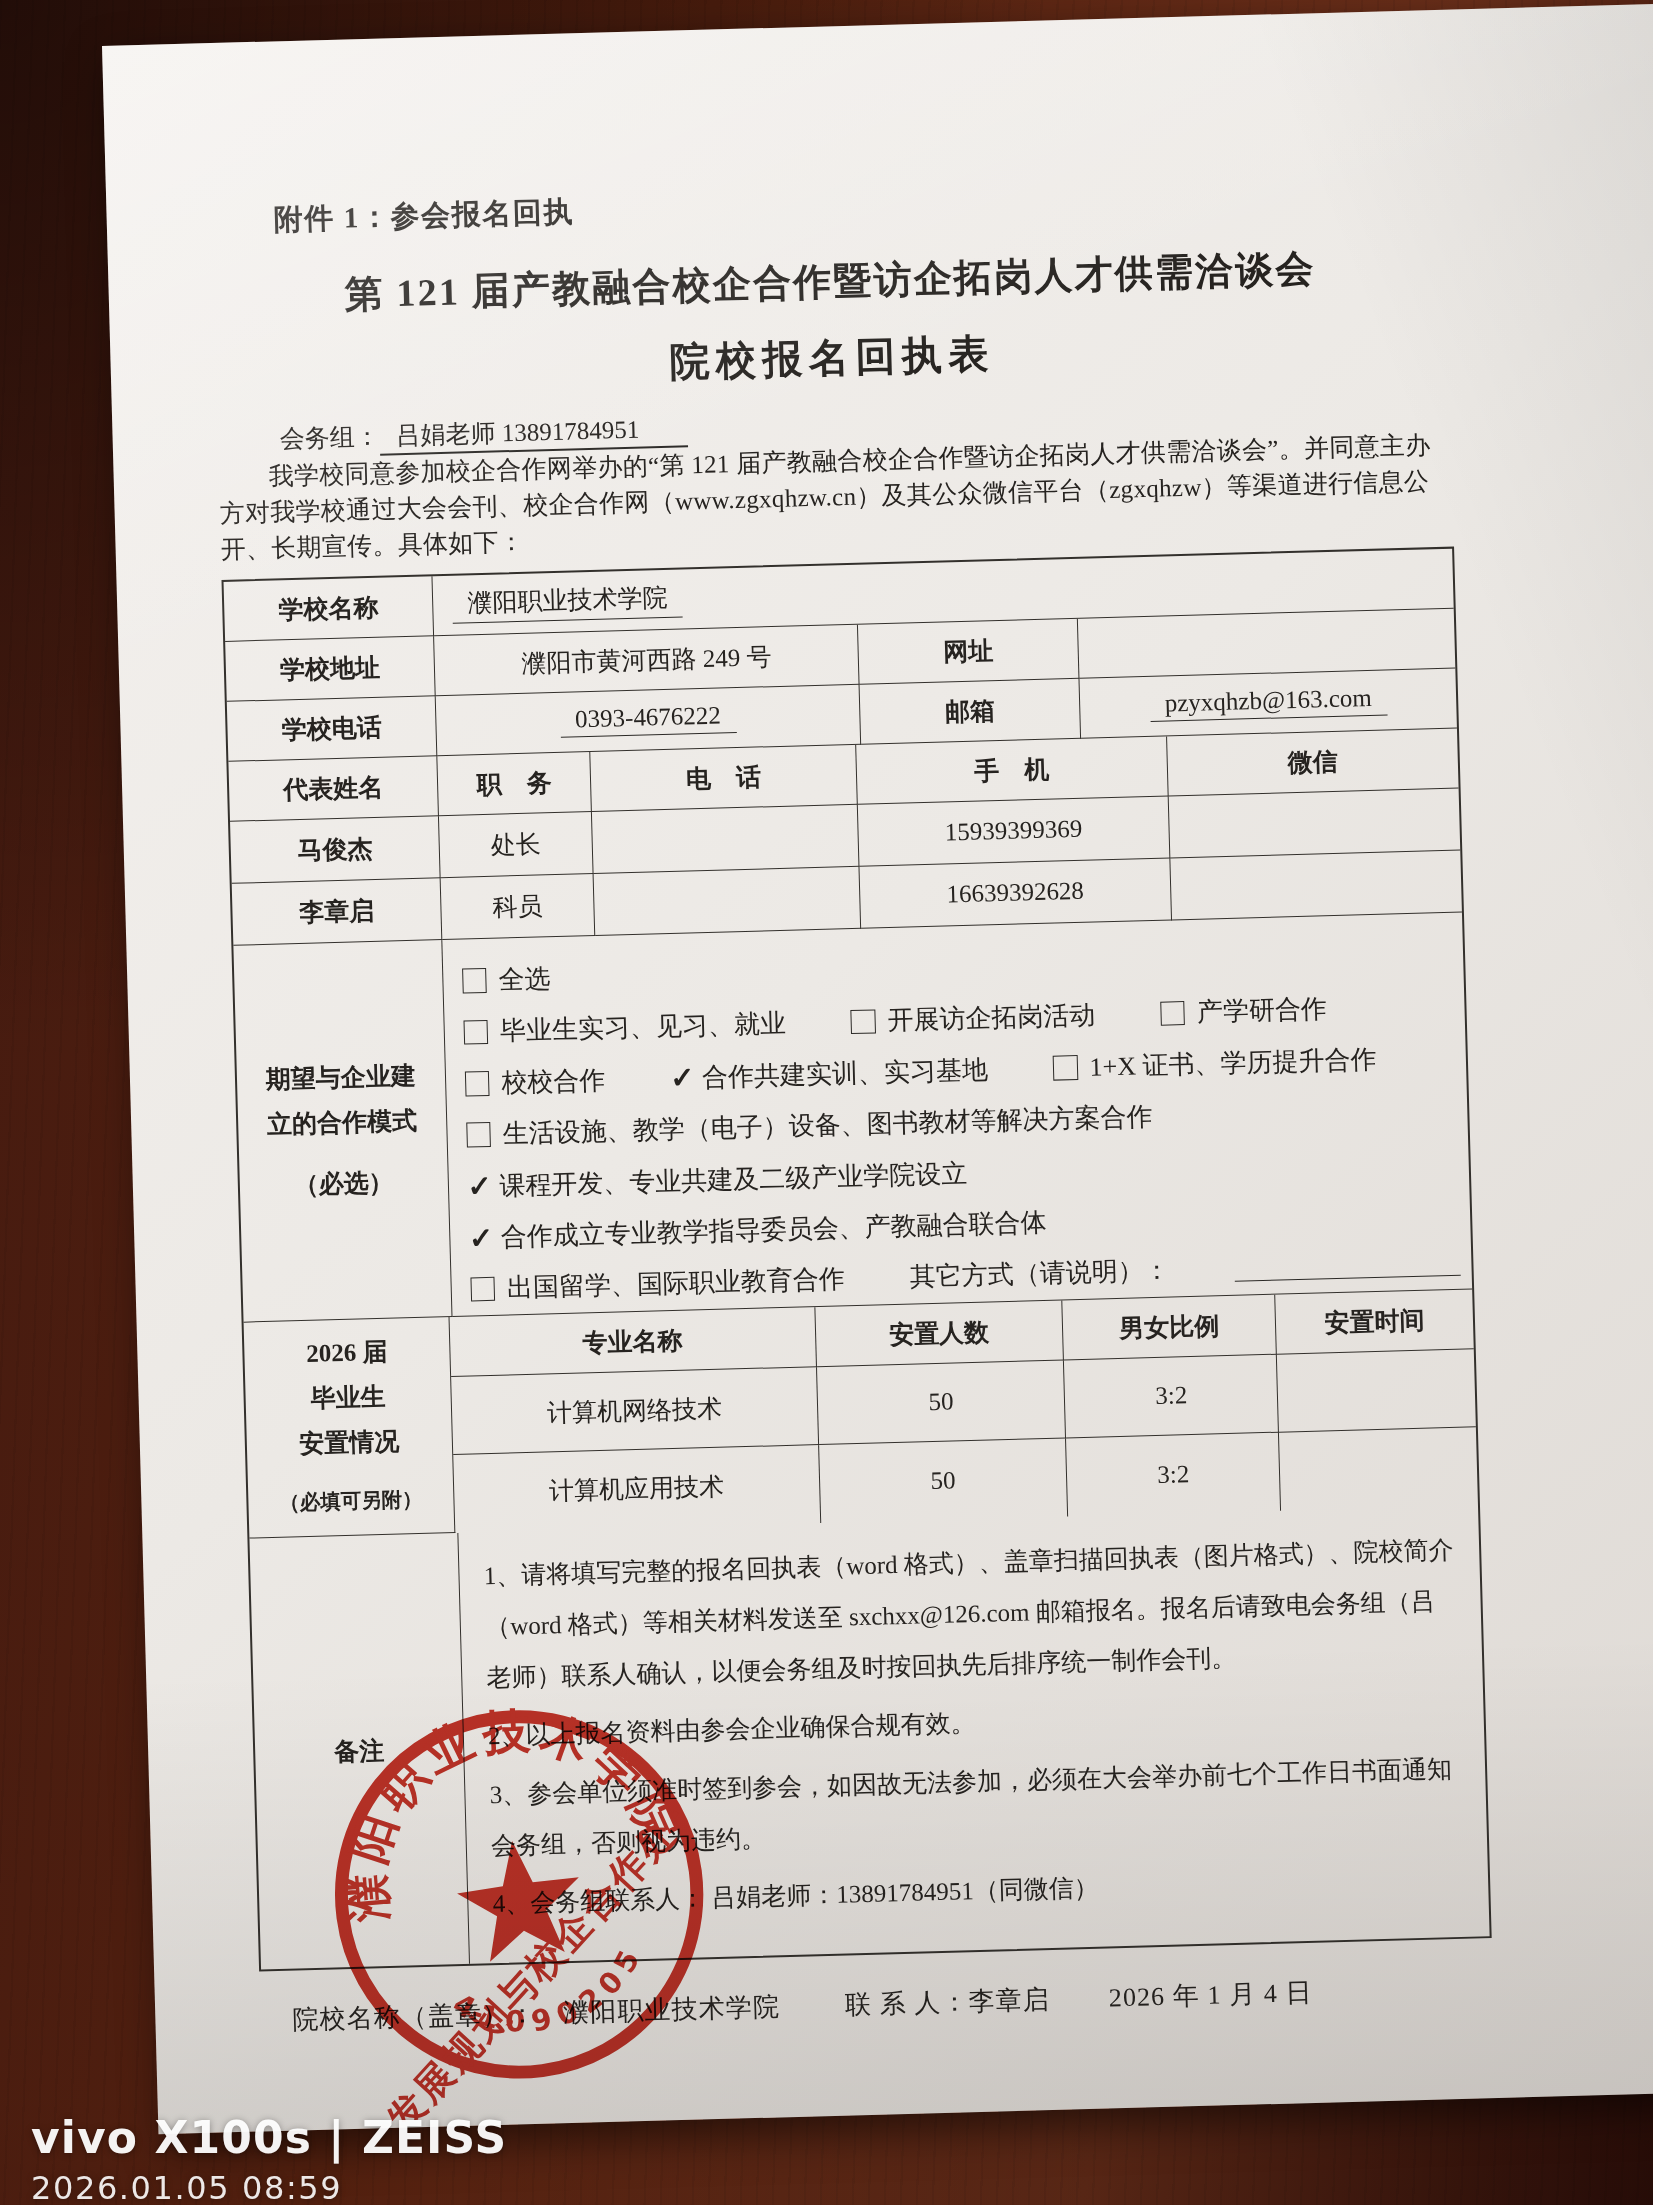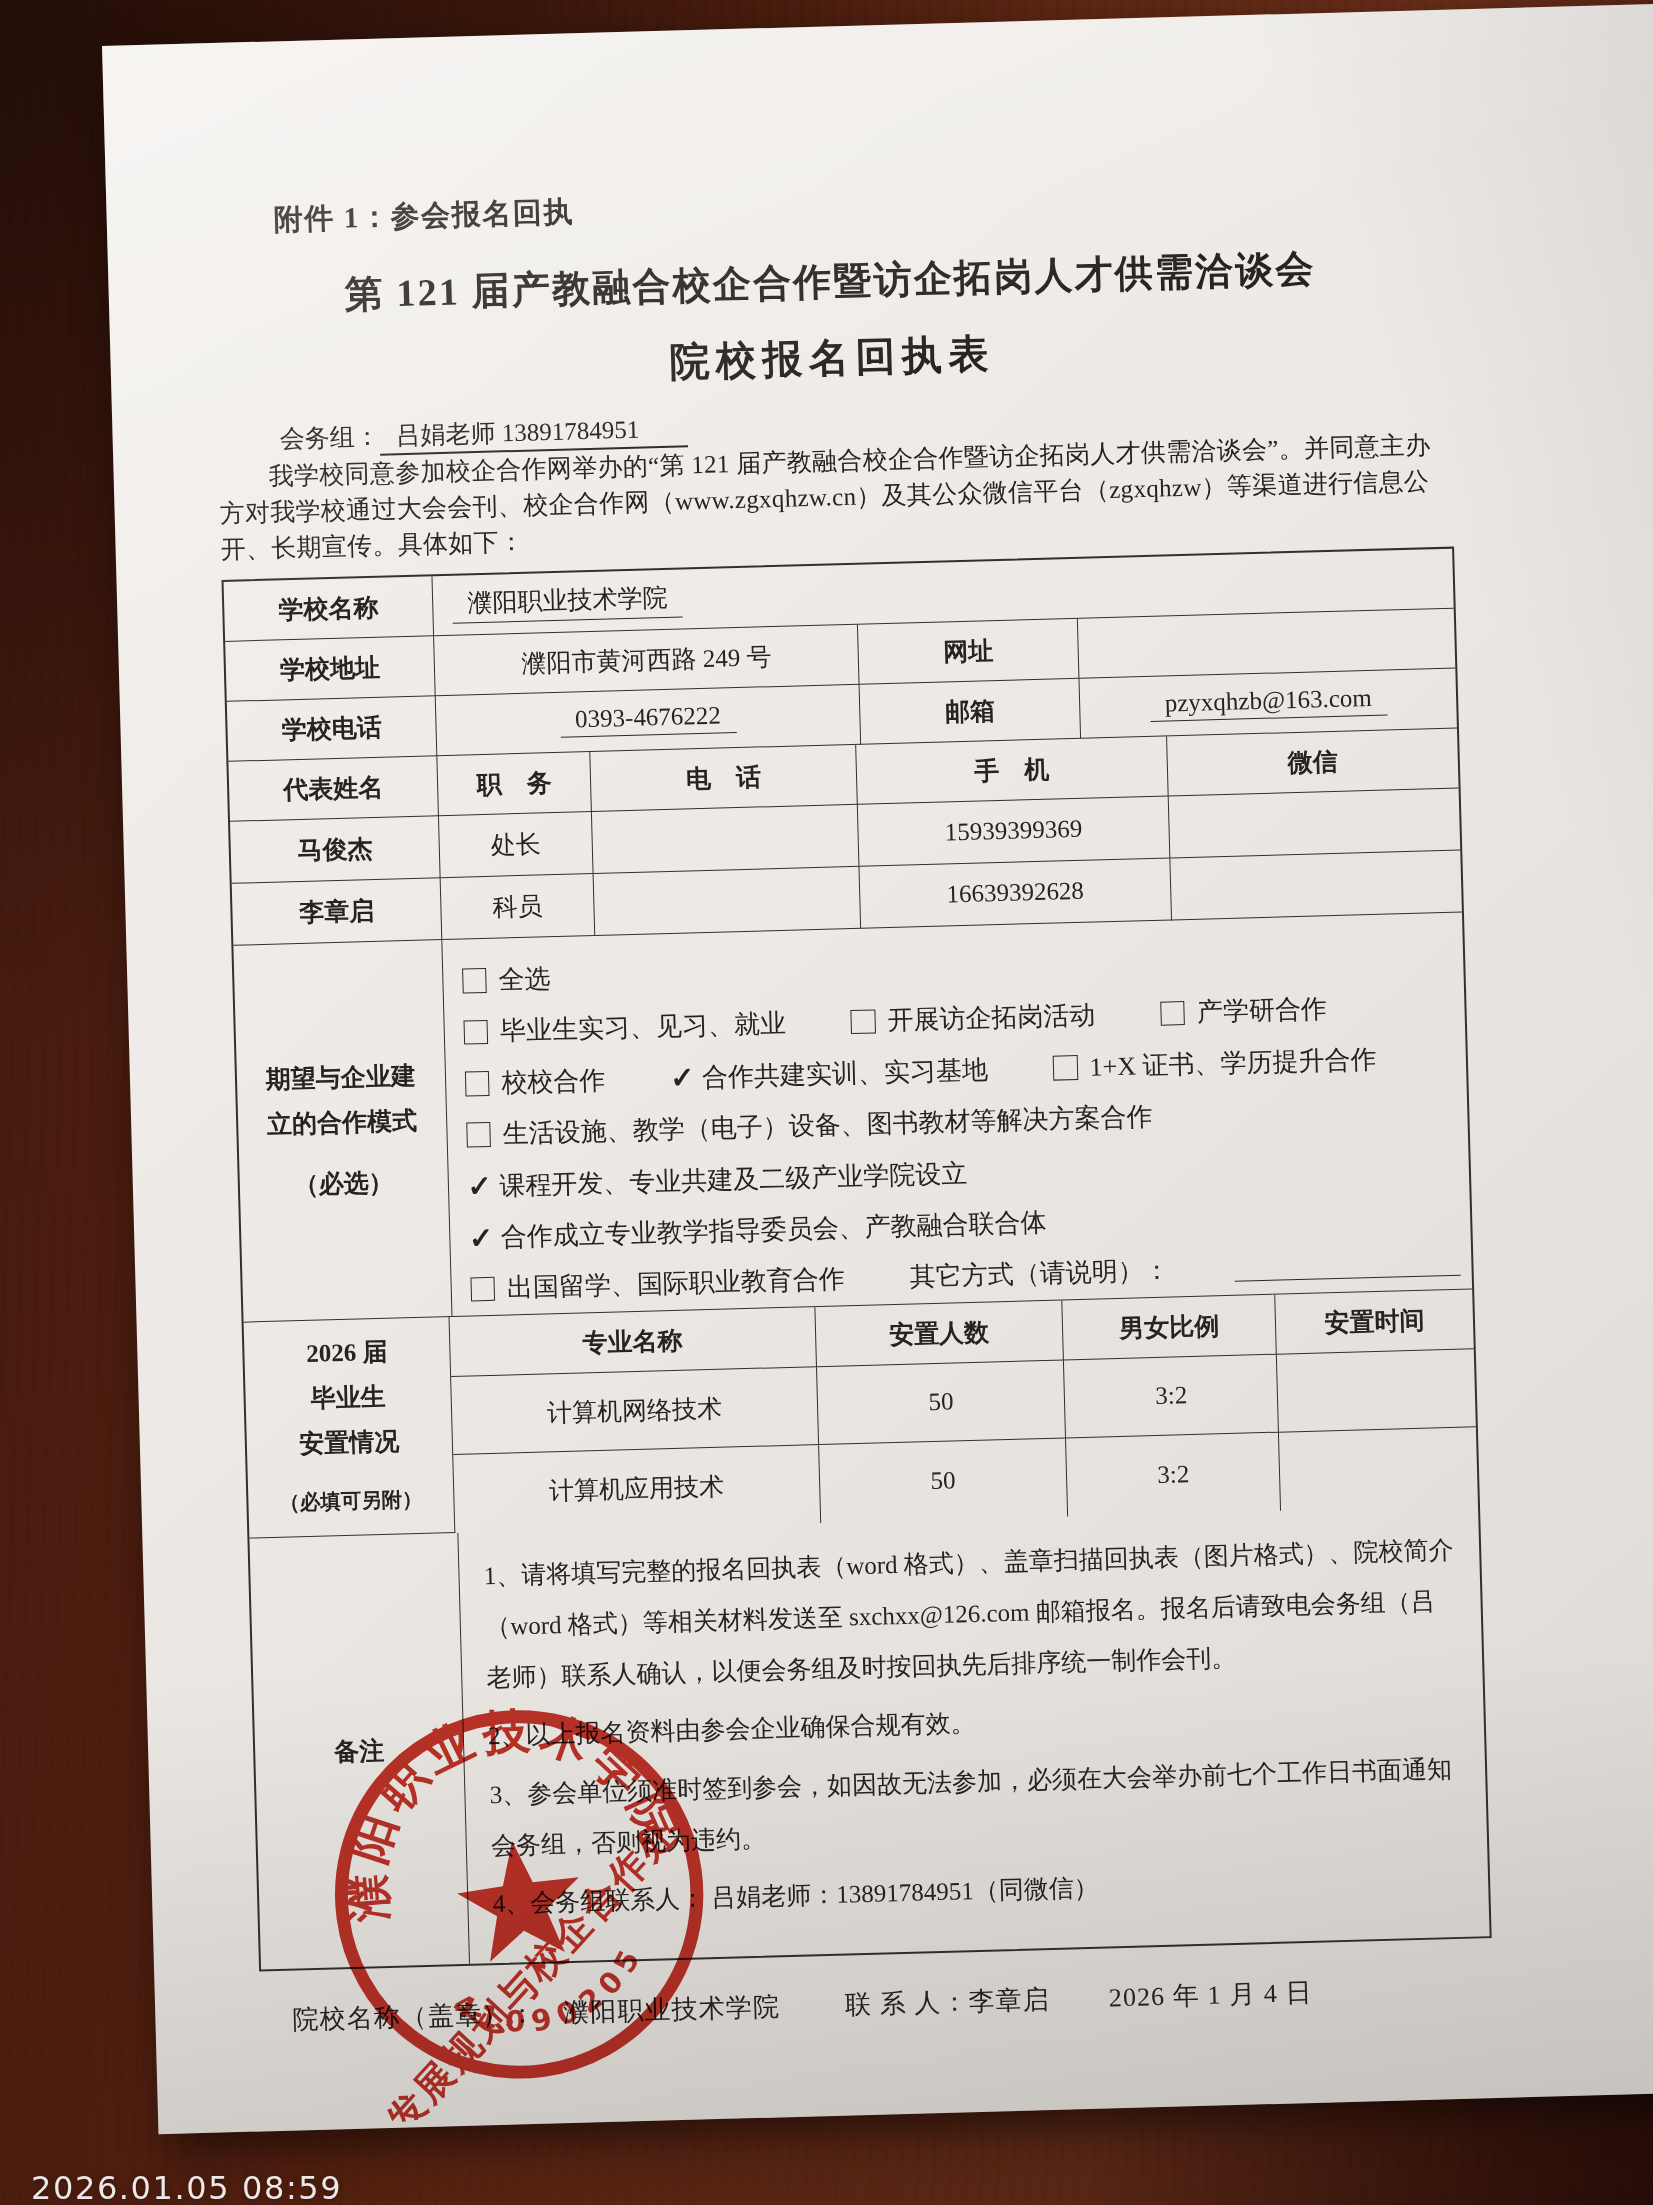--- a/index.html
+++ b/index.html
@@ -267,15 +267,16 @@
         <text x="410" y="560" font-size="70" font-weight="700" fill="#c5261a" text-anchor="middle" letter-spacing="6" transform="rotate(-40 410 560)" font-family="Liberation Serif, DejaVu Serif, serif">发展规划与校企合作处</text>
         <text font-size="54" font-weight="700" fill="#c5261a" letter-spacing="16" font-family="DejaVu Sans, sans-serif">
           <textPath href="#arcBot" startOffset="55">41090205</textPath>
         </text>
       </svg>
 
     </div>
     <div class="paper-shade"></div>
   </div>
 
+  <div class="wm wm1">vivo X100s | ZEISS</div>
   <div class="wm wm2">2026.01.05 08:59</div>
 </div>
 
 
 </body></html>

